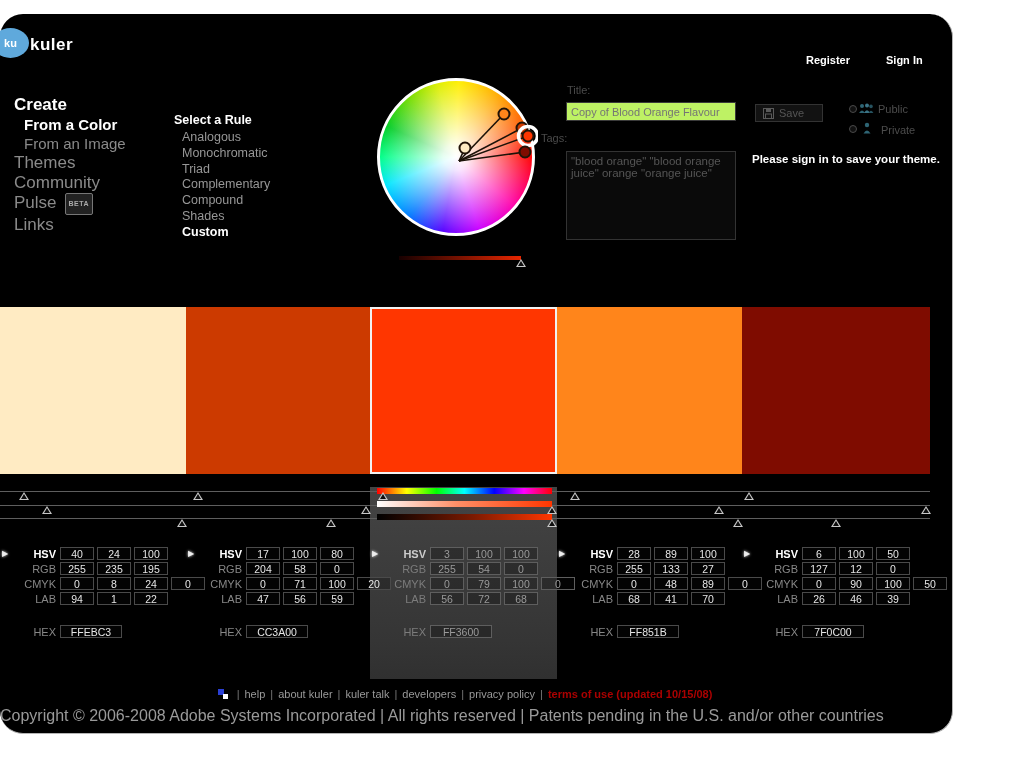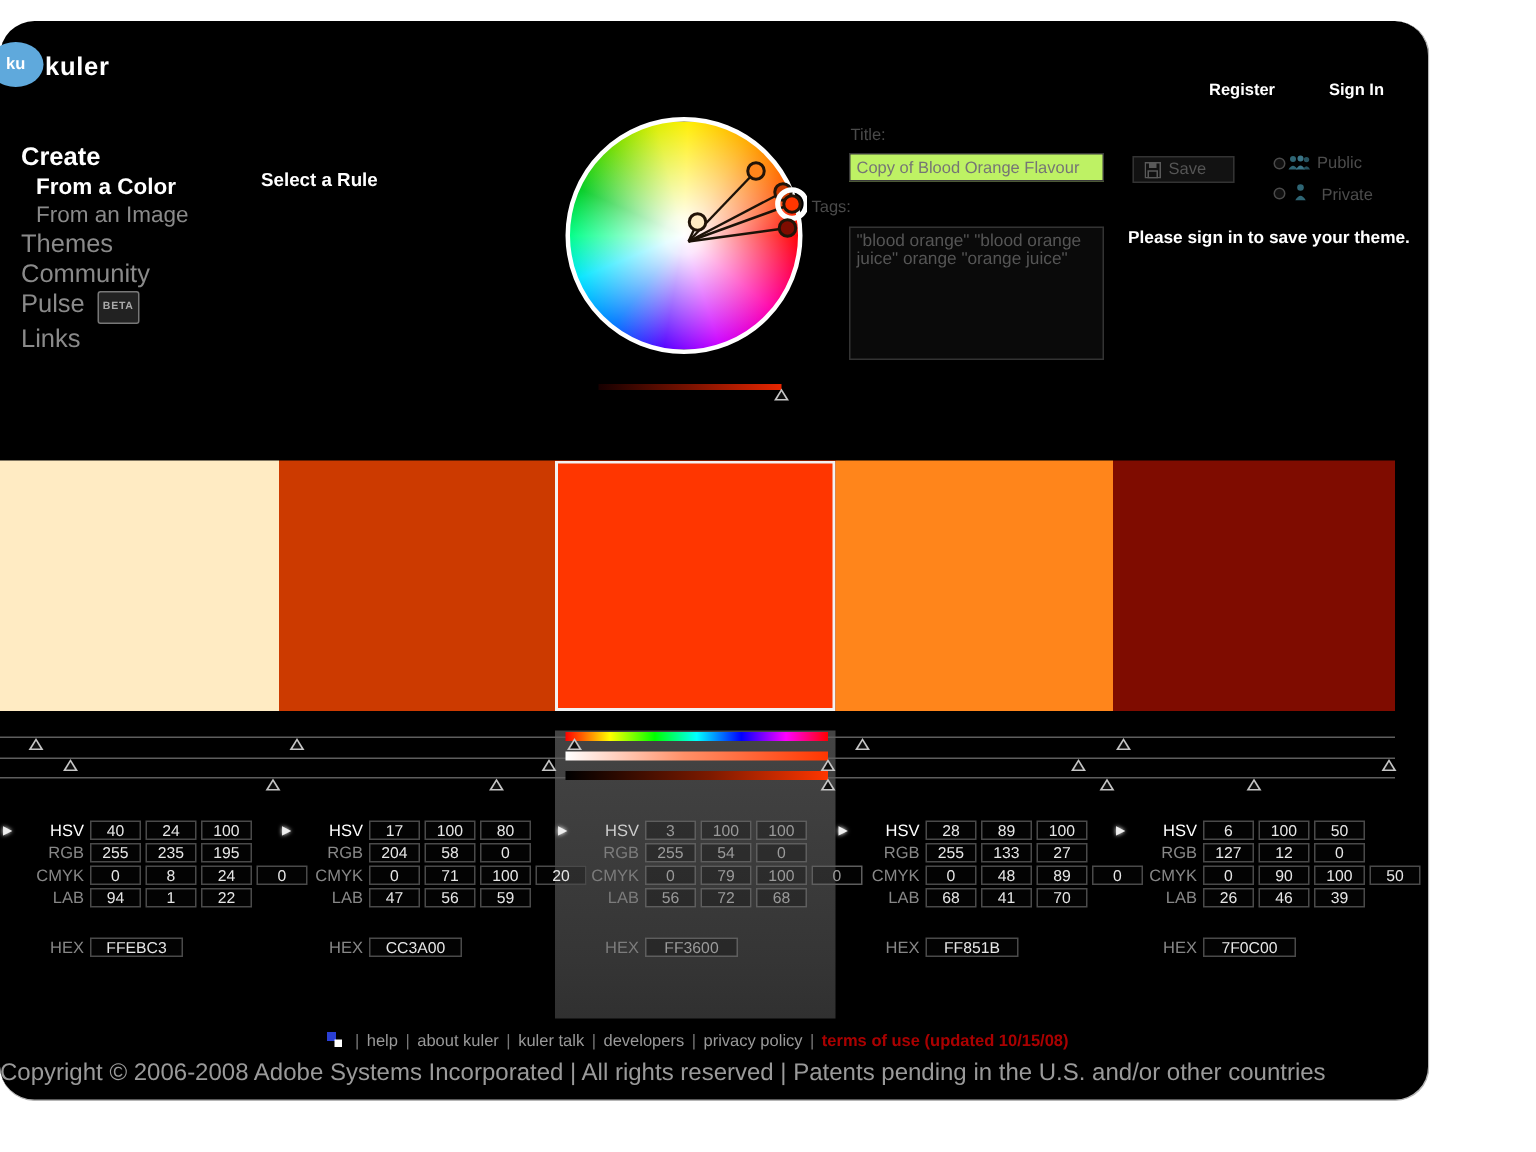--- a/index.html
+++ b/index.html
@@ -58,21 +58,21 @@
   .track { position:absolute; left:0; width:930px; height:0; border-top:1px solid #5e5e5e; }
   .gbar { position:absolute; left:377px; width:175px; height:6px; }
   #gbar-hue { background:linear-gradient(to right,#ff0000,#ffff00 17%,#00ff00 34%,#00ffff 50%,#0000ff 67%,#ff00ff 84%,#ff0000); }
   #gbar-sat { background:linear-gradient(to right,#ffffff,#ff9068 45%,#ff3600); }
   #gbar-val { background:linear-gradient(to right,#000000,#7c1a00 55%,#ff3600); }
 
   
   .vcol { position:absolute; top:533px; width:210px; }
   .vrow { display:flex; align-items:center; margin-bottom:2px; height:13px; }
   .vlabel { width:56px; text-align:right; margin-right:4px; color:#878787; font-size:11px; }
-  .vlabel.hsvl { color:#fff; font-weight:normal;padding-left:23px; }
+  .vlabel.hsvl { color:#fff; font-weight:bold;padding-left:23px; }
   .vbox { width:34px; height:13px; border:1px solid #4a4a4a; color:#e6e6e6; font-size:10.5px; text-align:center; line-height:12px; margin-right:3px; background:rgba(10,10,10,0.3); cursor:text; }
   .hexrow { margin-top:20px; }
   .hexbox { width:62px; }
   .bullet { position:absolute; left:2px; top:2px; color:#eee; font-size:8px; text-shadow:0 0 3px #fff; cursor:pointer; }
   .vcol.selcol .vbox { color:#9a9a9a; border-color:#5e5e5e; }
   .vcol.selcol .vlabel { color:#7c7c7c; }
   .vcol.selcol .vlabel.hsvl { color:#ccc; }
 
   
   #footer-links { left:0; top:674px; width:930px; text-align:center; font-size:11px; color:#999; }
@@ -99,20 +99,29 @@
       <div class="nav-item sub bold">From a Color</div>
       <div class="nav-item sub">From an Image</div>
       <div class="nav-item ">Themes</div>
       <div class="nav-item ">Community</div>
       <div class="nav-item ">Pulse<span class="beta-badge">BETA</span></div>
       <div class="nav-item ">Links</div>
     </div>
 
   <div class="abs" id="rules">
     <div id="rules-title">Select a Rule</div>
+    <div id="rules-list">
+        <div class="rule-item">Analogous</div>
+        <div class="rule-item">Monochromatic</div>
+        <div class="rule-item">Triad</div>
+        <div class="rule-item">Complementary</div>
+        <div class="rule-item">Compound</div>
+        <div class="rule-item">Shades</div>
+        <div class="rule-item sel">Custom</div>
+      </div>
   </div>
 
   <div class="abs" id="wheel">
     <div id="wheel-fade"></div>
     <svg id="wheel-svg" width="158" height="158">
         <line x1="79" y1="80" x2="85" y2="67" stroke="#1c1208" stroke-width="1.6"></line>
         <line x1="79" y1="80" x2="142" y2="47" stroke="#1c1208" stroke-width="1.6"></line>
         <line x1="79" y1="80" x2="148" y2="55" stroke="#1c1208" stroke-width="1.6"></line>
         <line x1="79" y1="80" x2="124" y2="33" stroke="#1c1208" stroke-width="1.6"></line>
         <line x1="79" y1="80" x2="145" y2="71" stroke="#1c1208" stroke-width="1.6"></line>

